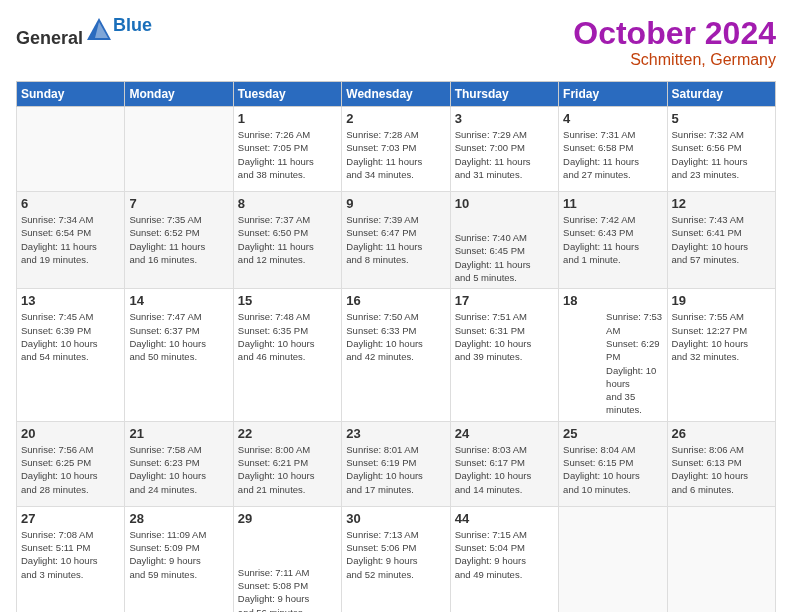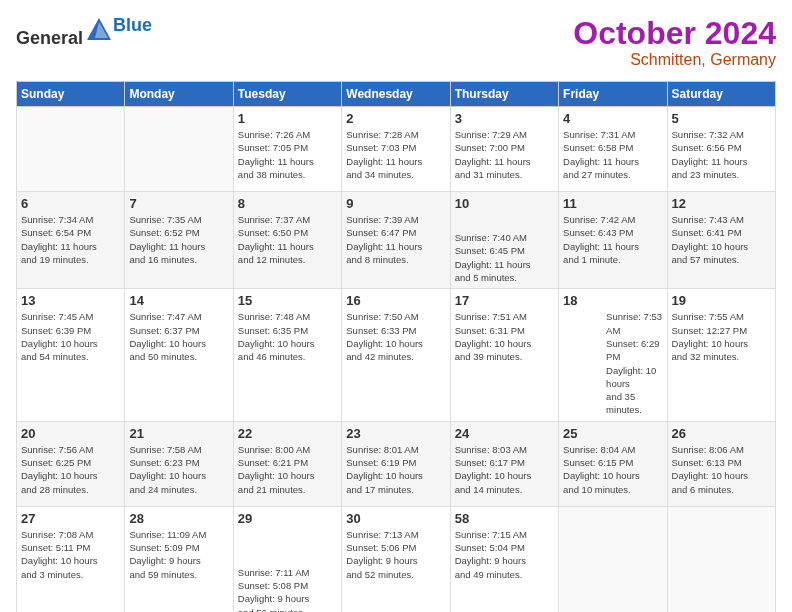--- a/index.html
+++ b/index.html
@@ -332,21 +332,21 @@
 and 56 minutes.</div>
         </td>
         <td>
           <span class="day-number">30</span>
           <div class="day-info" style="white-space: pre-line;">Sunrise: 7:13 AM
 Sunset: 5:06 PM
 Daylight: 9 hours
 and 52 minutes.</div>
         </td>
         <td>
-          <span class="day-number">58</span>
+          <span class="day-number">44</span>
           <div class="day-info" style="white-space: pre-line;">Sunrise: 7:15 AM
 Sunset: 5:04 PM
 Daylight: 9 hours
 and 49 minutes.</div>
         </td>
         <td class="empty-cell"></td>
         <td class="empty-cell"></td>
       </tr>
     </tbody>
 </table>

